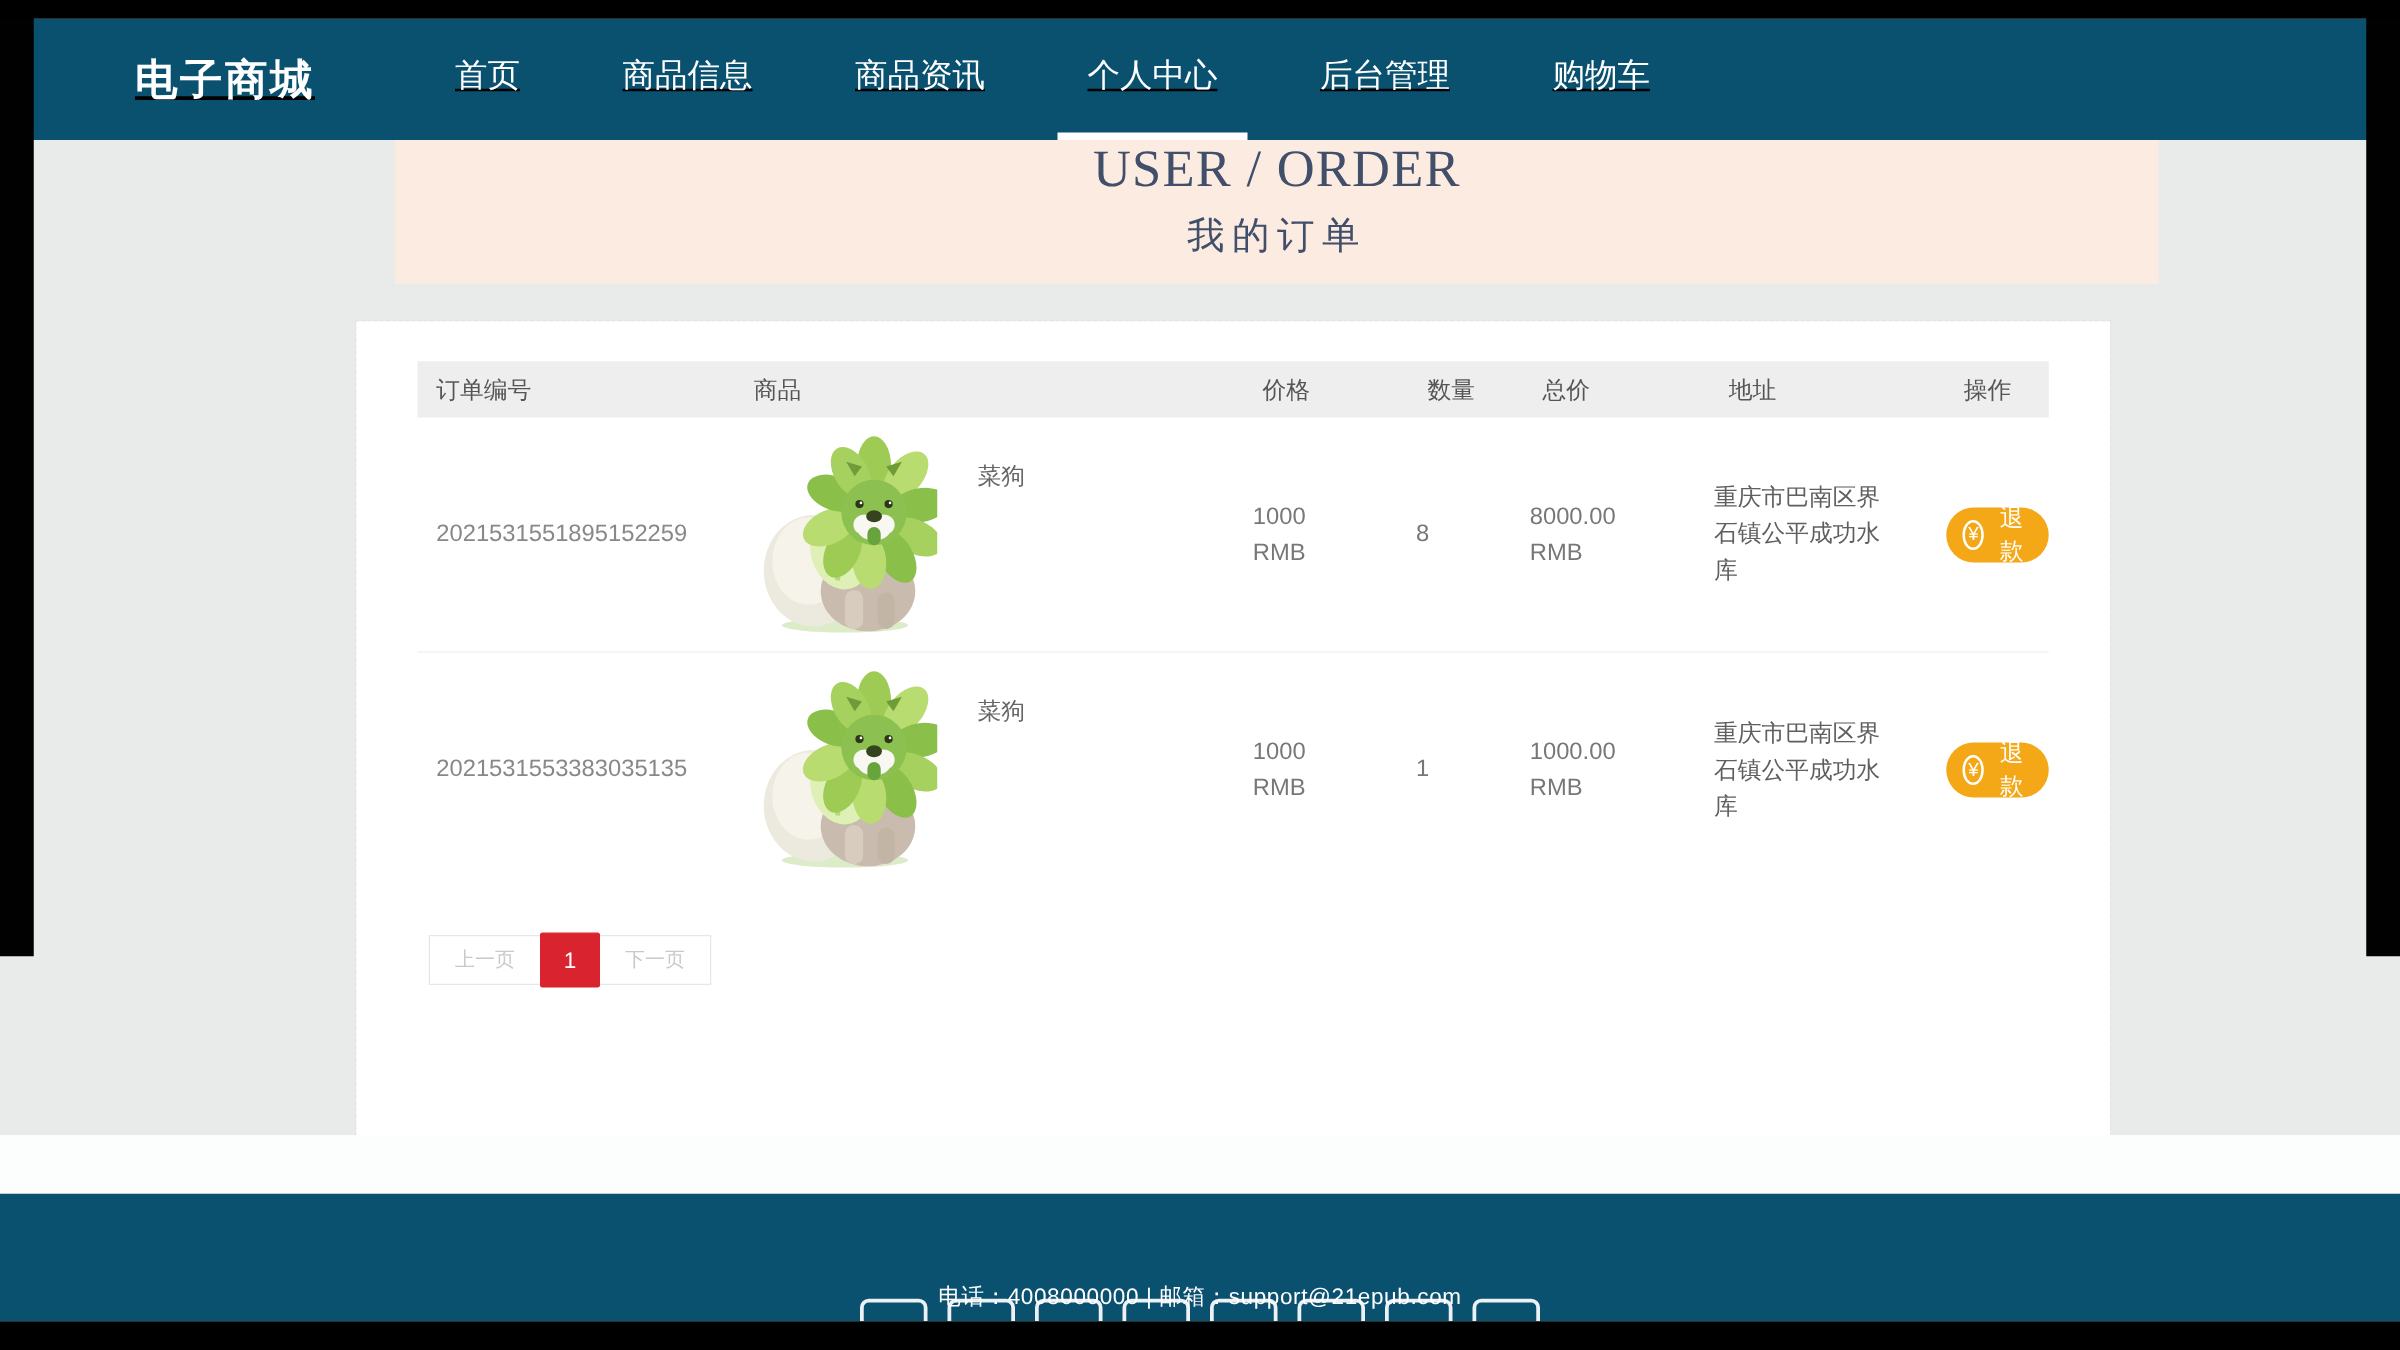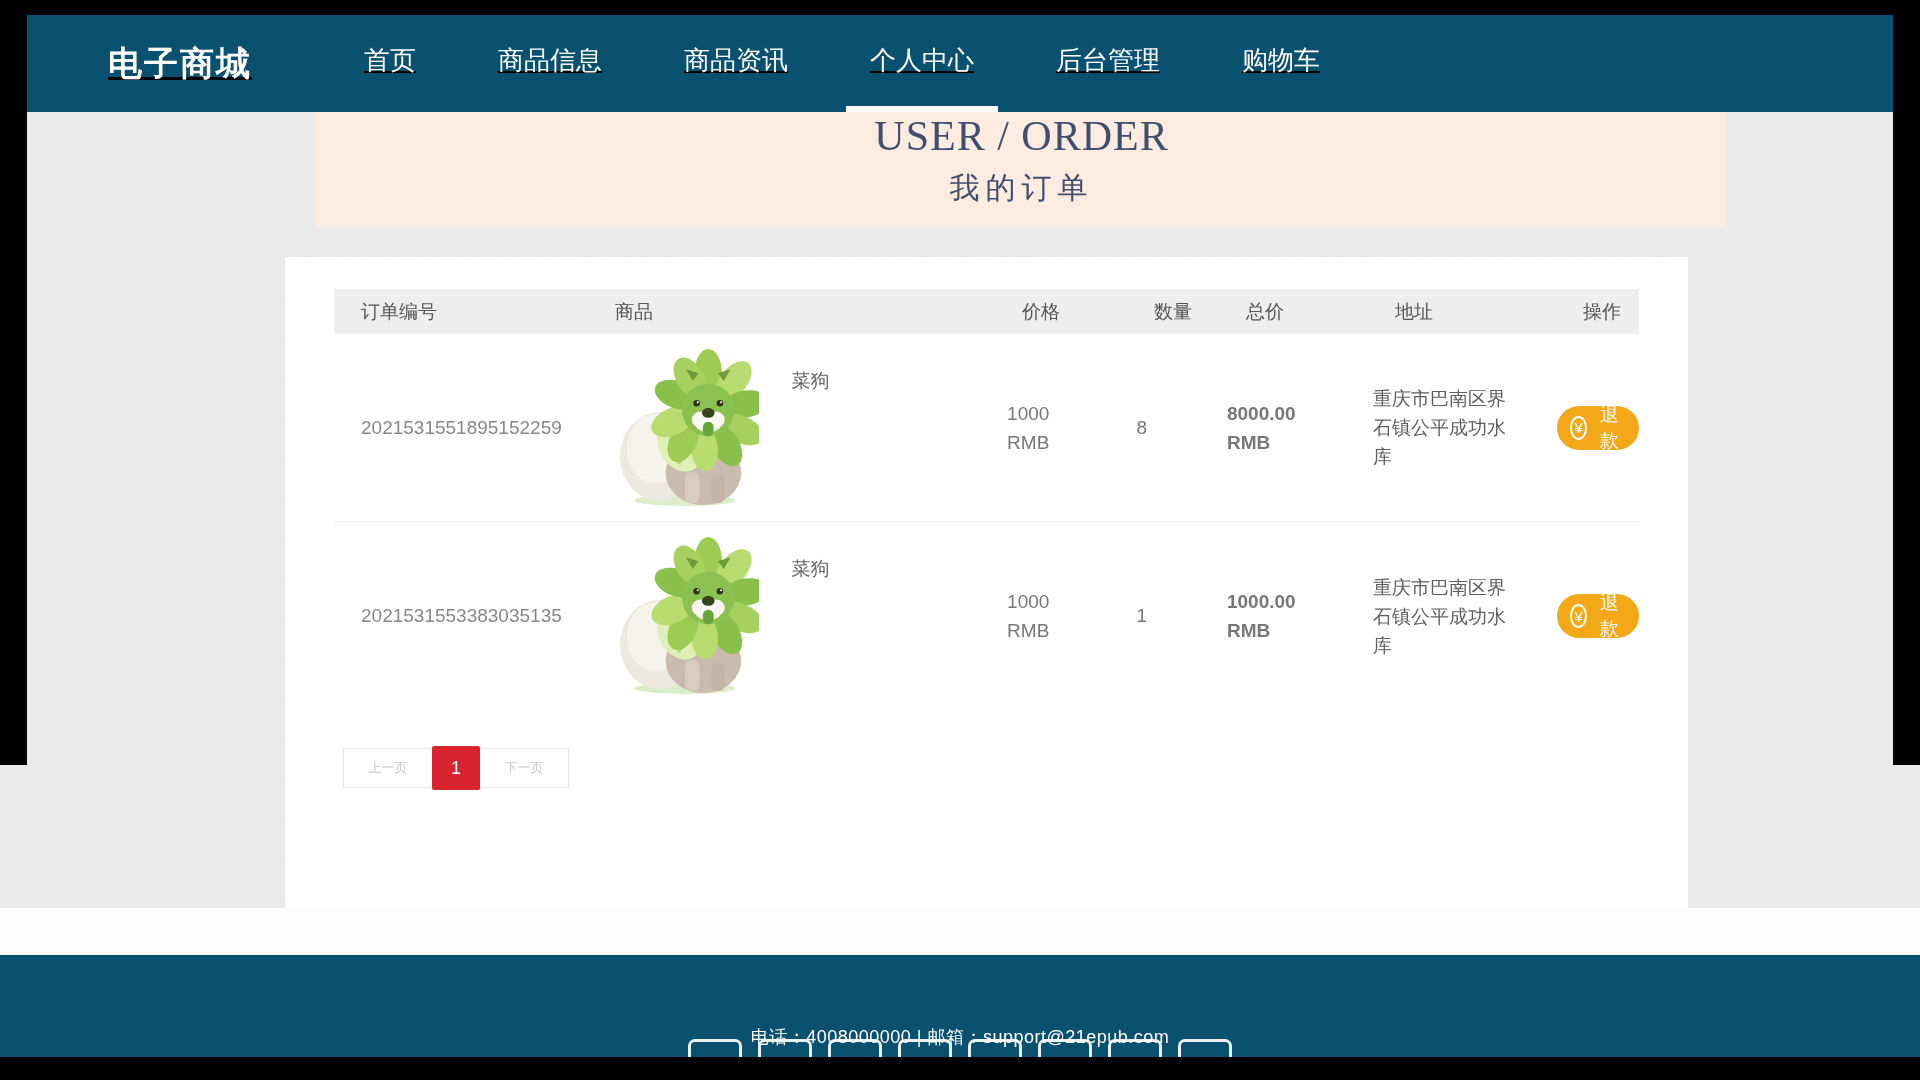--- a/index.html
+++ b/index.html
@@ -31,38 +31,38 @@
   
   .tabs { display:flex; gap:28px; padding:26px 0 0 28px; border-bottom:1px solid #ececec; }
   .tab { font-size:20px; color:#333; padding:0 26px 18px 26px; cursor:pointer; border-bottom:4px solid transparent; margin-bottom:-1px; }
   .tab.active { color:#bb2f2e; border-bottom-color:#b5312d; }
 
   
   .table { margin:32px 49px 0 49px; }
   .thead { display:flex; align-items:center; height:45px; background:#eeeeee; color:#555; font-size:19px; }
   .trow  { display:flex; align-items:center; height:188px; font-size:19px; color:#777; }
   .trow.divided { border-bottom:1px solid #f0f0f0; }
-  .c { padding-left:27px; }
+  .c { padding-left:15px; }
   .c1 { width:254px; } .c2 { width:407px; } .c3 { width:132px; }
   .c4 { width:92px; }  .c5 { width:149px; } .c6 { width:188px; }
   .c7 { flex:1; }
   .order-no { color:#888; }
   .prod-cell { display:flex; align-items:center; }
   .prod-img { width:150px; height:160px; cursor:pointer; }
   .prod-name { color:#666; margin-left:32px; align-self:flex-start; margin-top:20px; }
   .wrap60 { display:inline-block; width:60px; line-height:29px; }
-  .wrap80 { display:inline-block; width:80px; line-height:29px;font-weight:bold; }
+  .wrap80 { display:inline-block; width:80px; line-height:29px; }
   .addr { display:inline-block; width:148px; line-height:29px; color:#5f5f5f; }
 
   .refund-btn { display:inline-flex; align-items:center; gap:9px; height:44px; padding:0 17px 0 13px; border:none; border-radius:22px; background:#f5a817; color:#fff; font-size:19px; cursor:pointer; font-family:inherit; }
   .yen-icon { display:inline-flex; align-items:center; justify-content:center; width:24px; height:24px; border:2px solid #fff; border-radius:50%; font-size:15px; line-height:1; }
 
   
   .pagination { display:flex; align-items:center; margin:36px 0 0 58px; }
-  .page-btn { height:40px; min-width:90px; background:#fff; border:1px solid #e7e7e7; color:#c9c9c9; font-size:13px; display:flex; align-items:center; justify-content:center; cursor:pointer; }
+  .page-btn { height:40px; min-width:90px; background:#fff; border:1px solid #e7e7e7; color:#c9c9c9; font-size:16px; display:flex; align-items:center; justify-content:center; cursor:pointer; }
   .page-current { height:44px; min-width:48px; background:#d9232f; border:1px solid #d9232f; color:#fff; font-size:18px; display:flex; align-items:center; justify-content:center; margin:0 -1px; cursor:pointer; z-index:2; border-radius:2px; }
 
   
   .band { position:absolute; top:908px; left:0; width:1920px; height:47px; background:#fcfdfd; }
   .footer { position:absolute; top:955px; left:0; width:1920px; height:102px; background:#0a5170; overflow:hidden; }
   .watermark { position:absolute; bottom:-28px; left:50%; transform:translateX(-50%); display:flex; gap:16px; opacity:.92; }
   .wm-glyph { width:54px; height:46px; border:3px solid #fff; border-radius:7px; }
   .footer-contact { position:absolute; bottom:8px; width:100%; text-align:center; color:#fff; font-size:18px; letter-spacing:.5px; }
 </style>
 </head>

